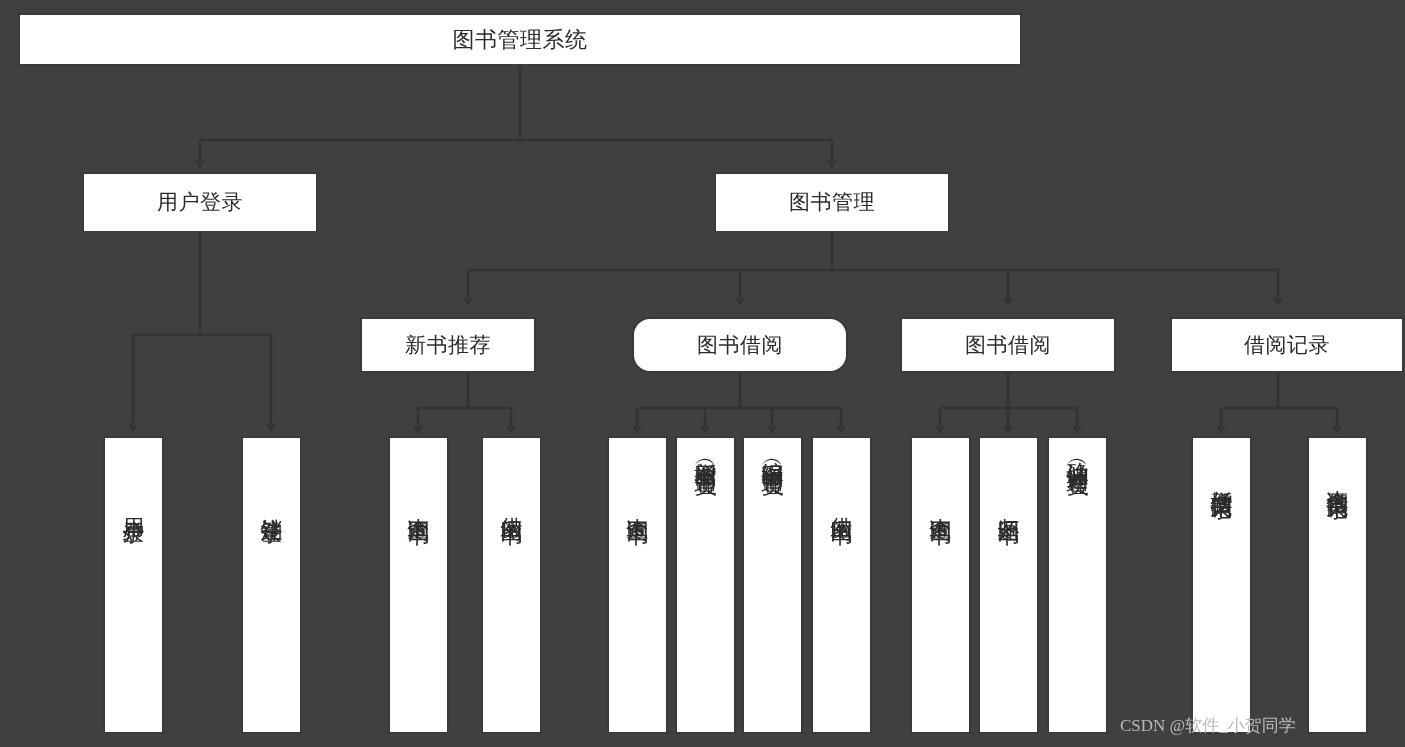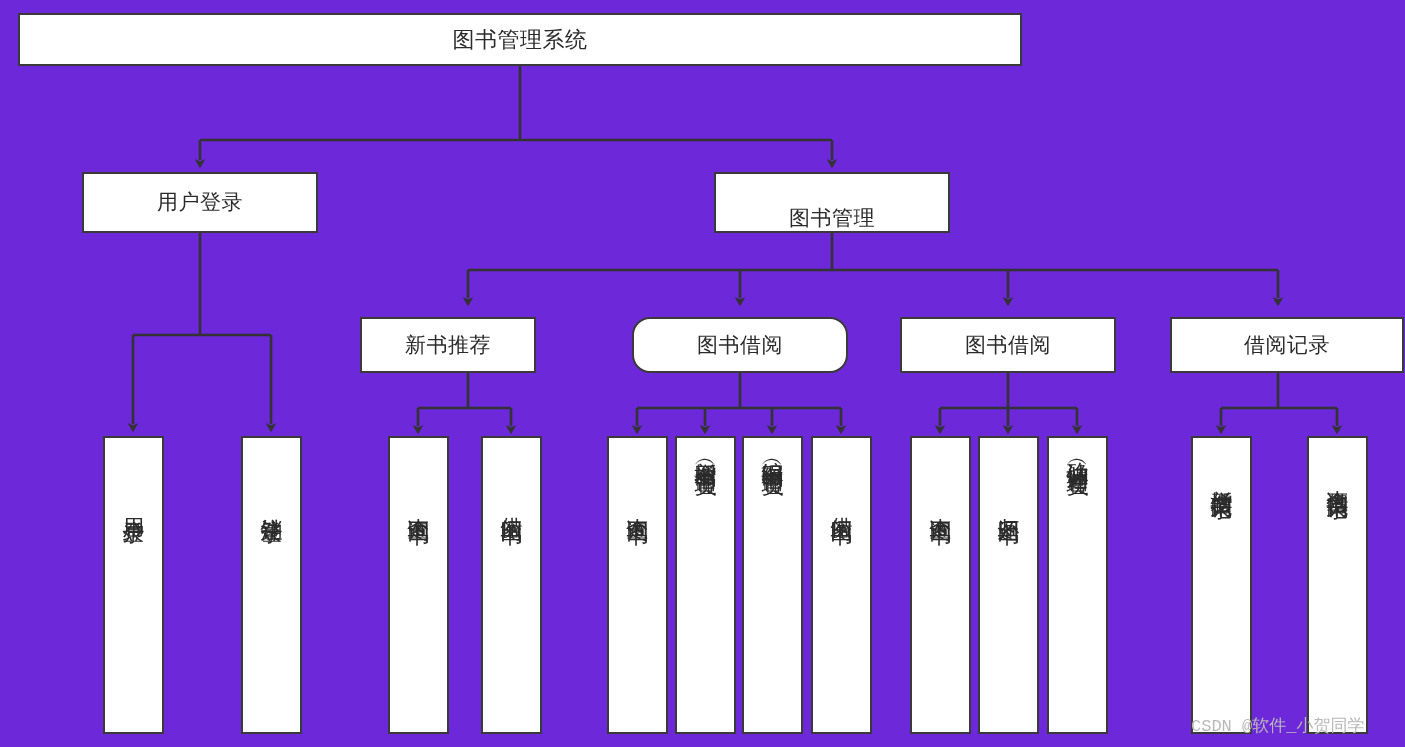--- a/index.html
+++ b/index.html
@@ -8,21 +8,21 @@
     padding: 0;
     background: #ffffff;
   }
   body {
     font-family: "Liberation Sans", "DejaVu Sans", sans-serif;
   }
   #diagram {
     position: relative;
     width: 1405px;
     height: 747px;
-    background: #6d28d9;
+    background: #404040;
     overflow: hidden;
   }
   #connectors {
     position: absolute;
     left: 0;
     top: 0;
     width: 1405px;
     height: 747px;
     pointer-events: none;
   }
@@ -62,27 +62,27 @@
     writing-mode: vertical-rl;
     text-orientation: upright;
     font-size: 22px;
     line-height: 1.0;
     letter-spacing: 2px;
     white-space: normal;
     max-height: 100%;
   }
   .watermark {
     position: absolute;
-    left: 1191px;
+    left: 1120px;
     top: 714px;
     font-size: 17px;
     color: #b9b9b9;
     z-index: 3;
     white-space: nowrap;
-    font-family: Liberation Mono, monospace;
+    font-family: Liberation Serif, serif;
   }
 </style>
 </head>
 <body>
 
 <div id="diagram">
 
   <svg id="connectors" viewBox="0 0 1405 747" width="1405" height="747" xmlns="http://www.w3.org/2000/svg">
     <defs>
       <marker id="arrow" viewBox="0 0 12 14" refX="1" refY="7" markerWidth="9" markerHeight="11" orient="auto-start-reverse" markerUnits="userSpaceOnUse">
@@ -134,21 +134,21 @@
   </svg>
 
   <div class="node h-node root" style="left:18px; top:13px; width:1004px; height:53px;">
     <span class="node-label">图书管理系统</span>
   </div>
 
   <div class="node h-node" style="left:82px; top:172px; width:236px; height:61px;">
     <span class="node-label">用户登录</span>
   </div>
 
-  <div class="node h-node" style="left:714px; top:172px; width:236px; height:61px;align-items:flex-end;">
+  <div class="node h-node" style="left:714px; top:172px; width:236px; height:61px;">
     <span class="node-label">图书管理</span>
   </div>
 
   <div class="node h-node" style="left:360px; top:317px; width:176px; height:56px;">
     <span class="node-label">新书推荐</span>
   </div>
 
   <div class="node h-node" style="left:632px; top:317px; width:216px; height:56px;border-radius:18px;">
     <span class="node-label">图书借阅</span>
   </div>

